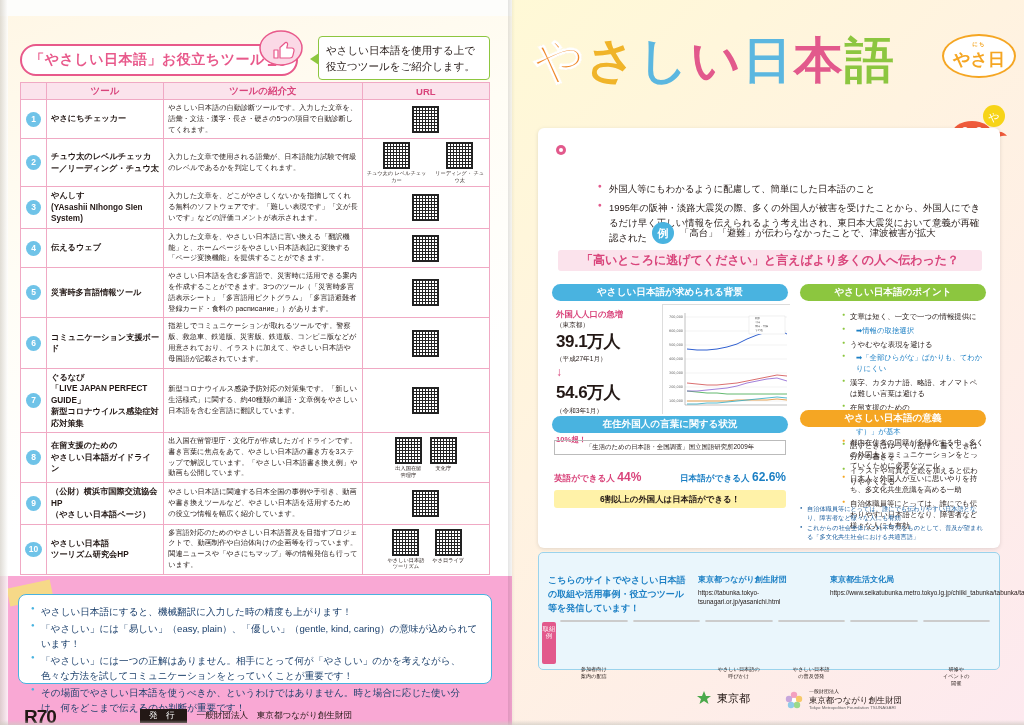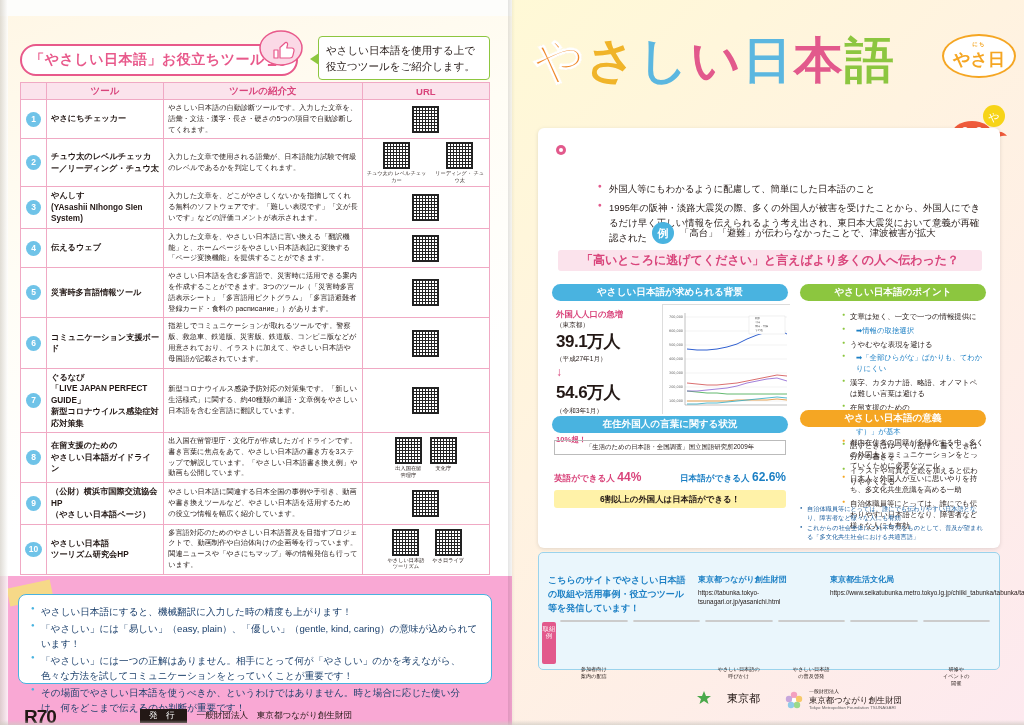--- a/index.html
+++ b/index.html
@@ -266,21 +266,21 @@
     font-size:5px; color:#666; display:flex; align-items:center; justify-content:center;
     text-align:center; line-height:1.2; overflow:hidden;
   }
   .thumb-cap {
     position:absolute; top:46px; font-size:5.2px; color:#231815; width:100%; text-align:center;
   }
   .thumb-wrap { position:relative; flex:1; }
   
   .rf-tokyo {
     position:absolute; left:184px; top:690px; font-size:11px; color:#231815;
-    display:flex; align-items:center; gap:15px;
+    display:flex; align-items:center; gap:5px;
   }
   .tokyo-mark { width:16px; height:16px; }
   .rf-foundation {
     position:absolute; left:272px; top:688px; font-size:8.4px; line-height:1.3; color:#231815;
     display:flex; align-items:center; gap:5px;
   }
   .rf-foundation .tiny{ font-size:5px; display:block; }
   .rf-foundation .eng{ font-size:4.4px; display:block; color:#666; }
   .flower { width:20px; height:20px; }
   

